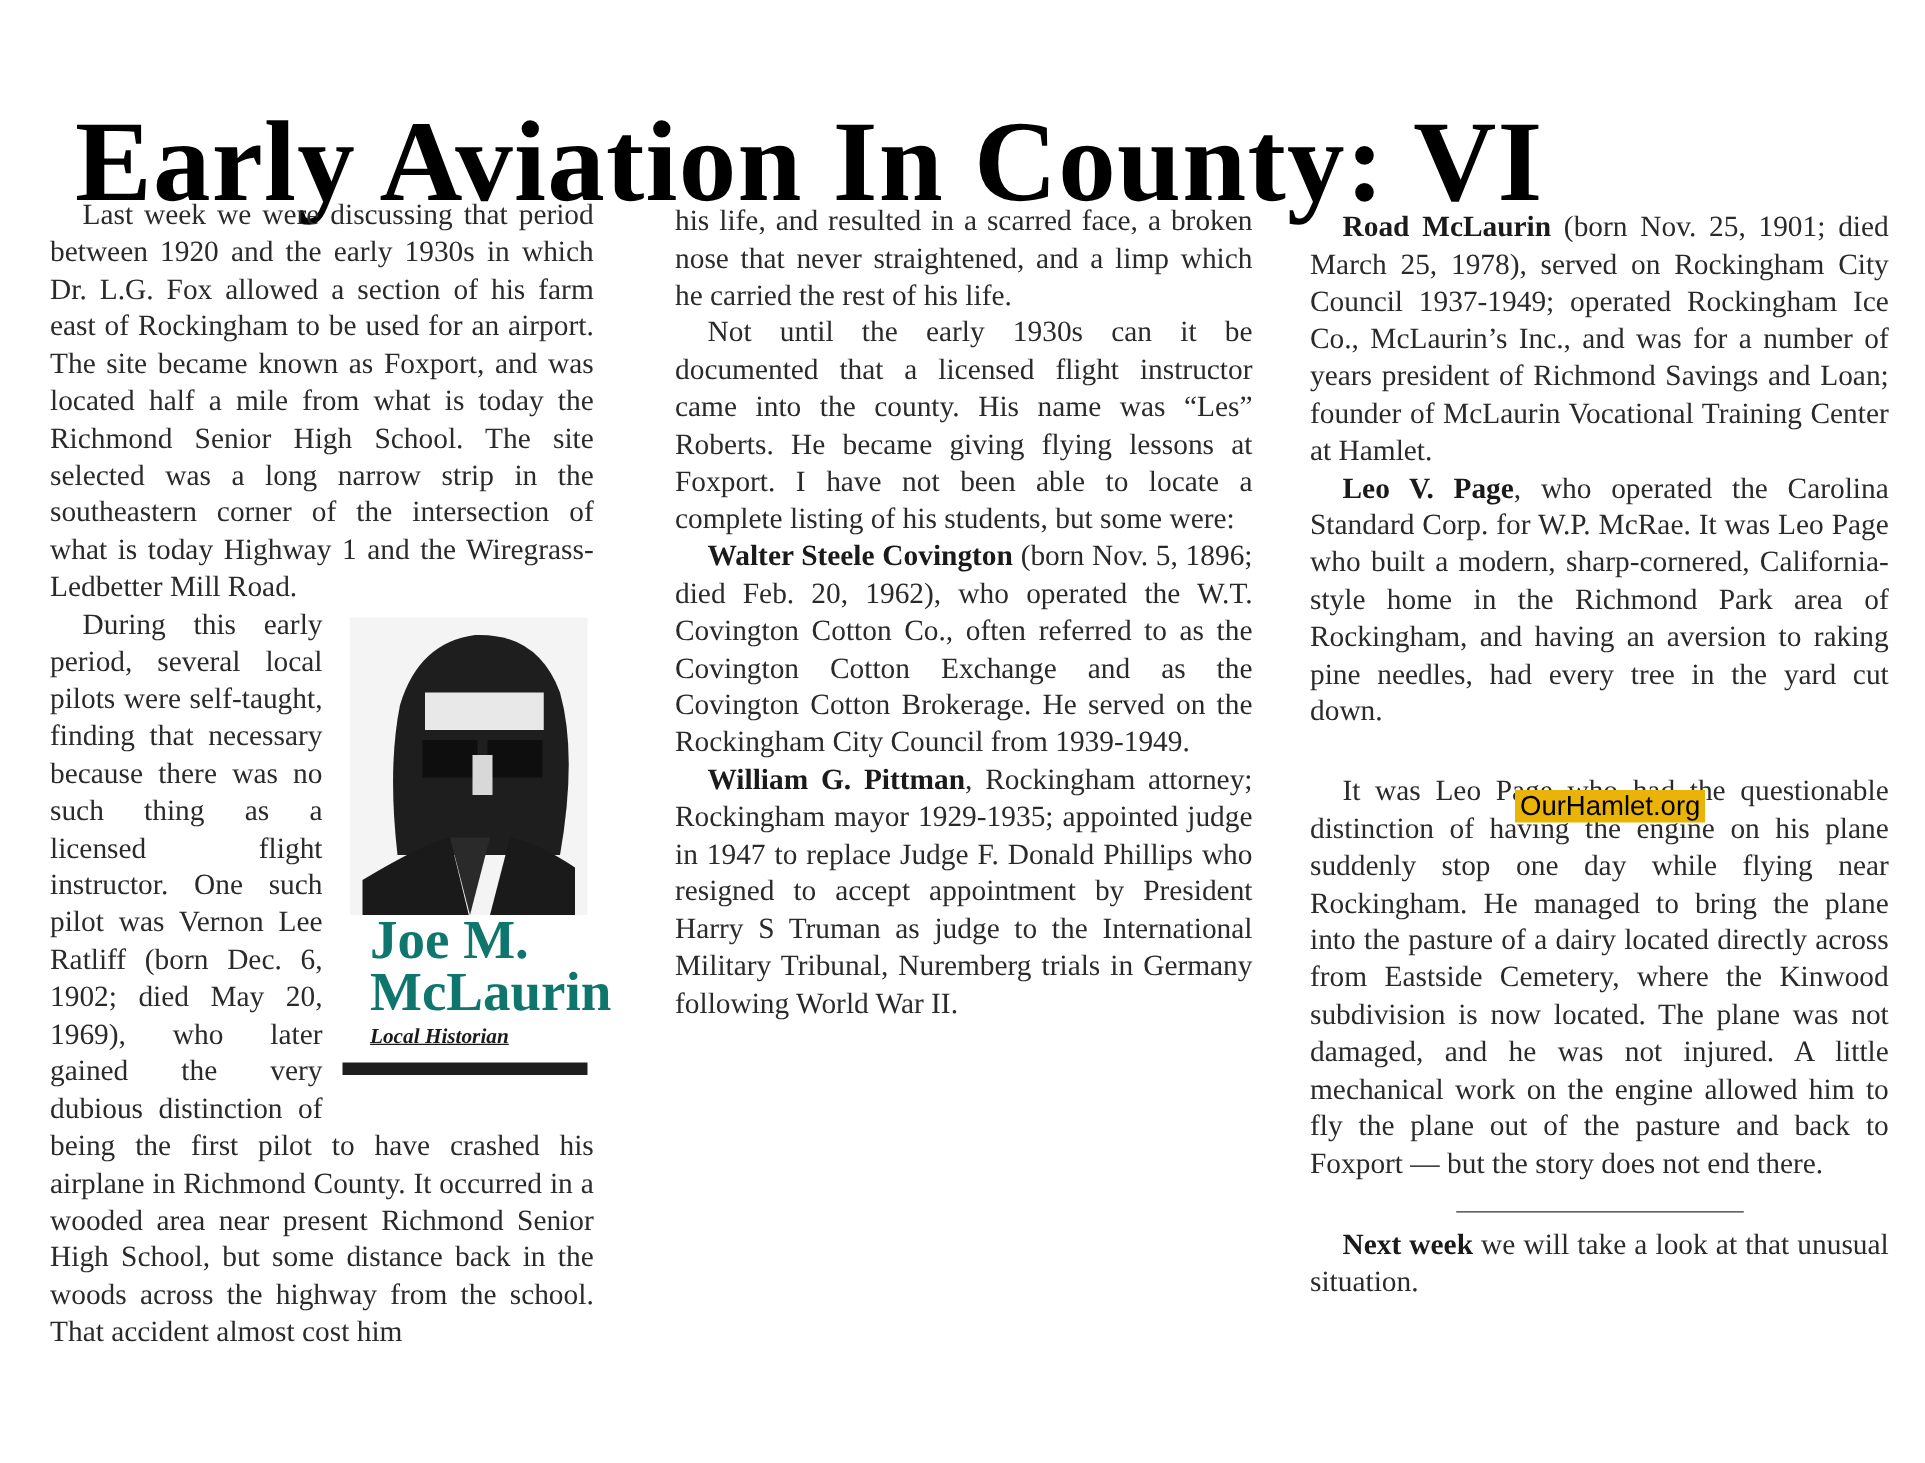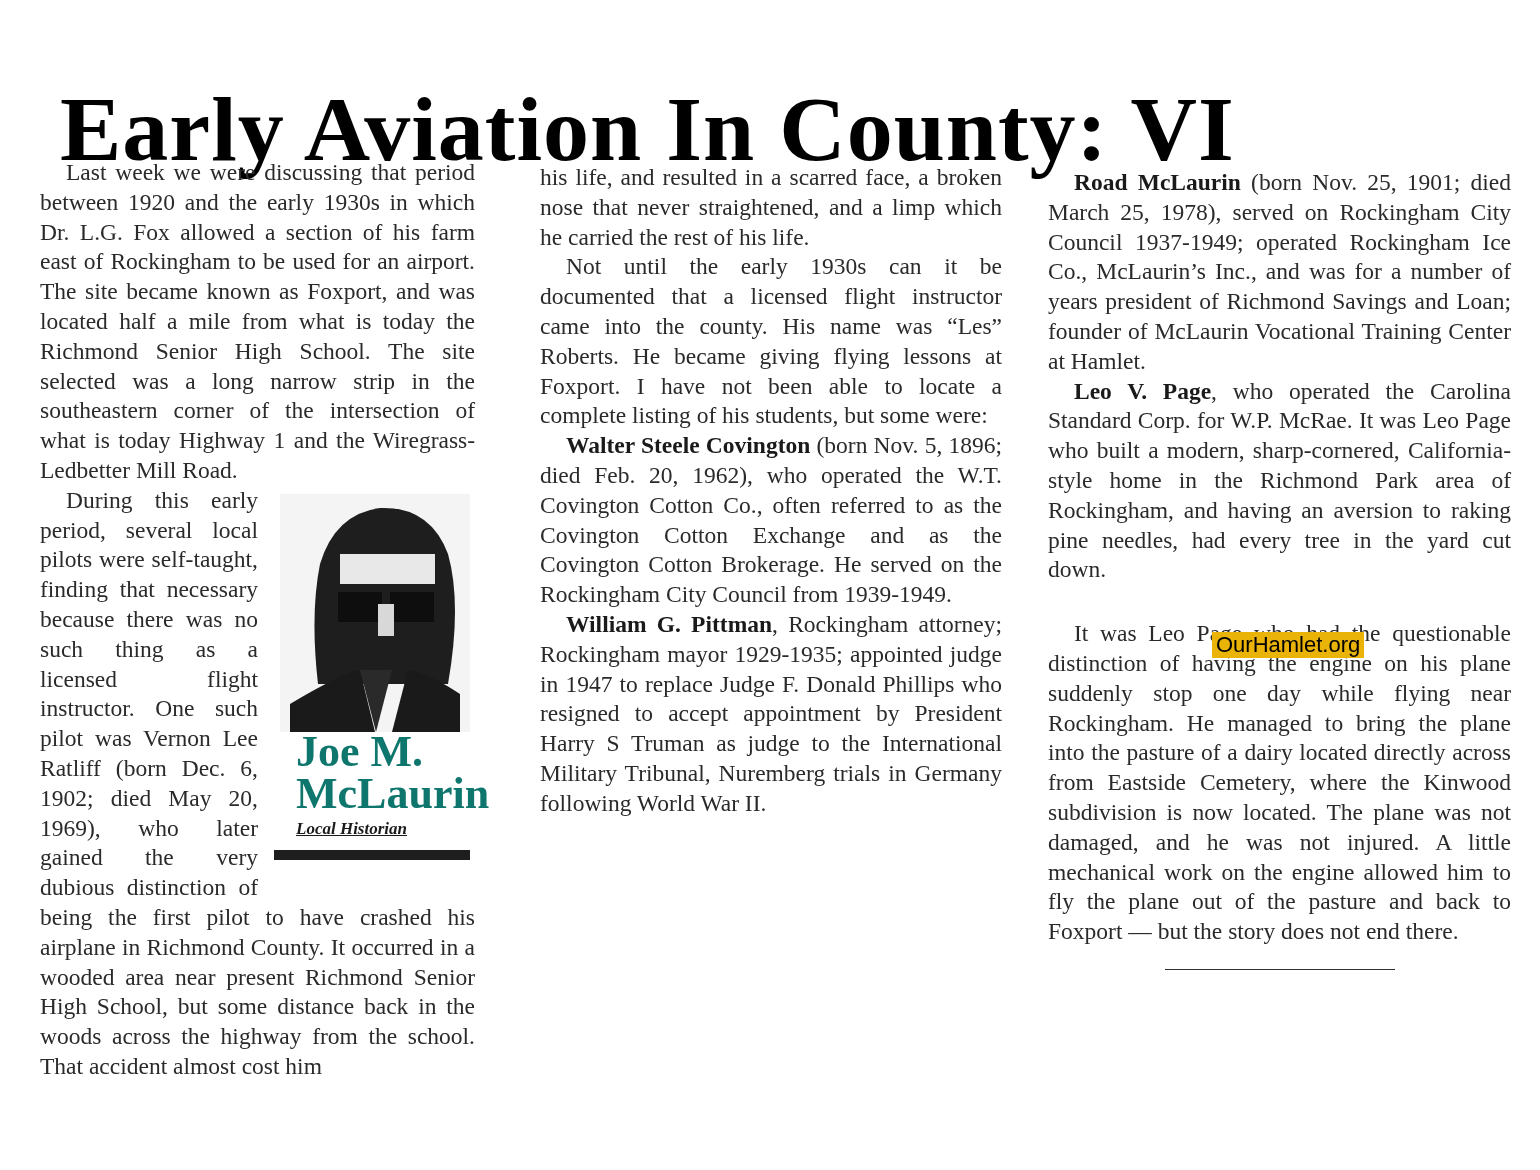--- a/index.html
+++ b/index.html
@@ -54,15 +54,16 @@
   <p>Not until the early 1930s can it be documented that a licensed flight instructor came into the county. His name was “Les” Roberts. He became giving flying lessons at Foxport. I have not been able to locate a complete listing of his students, but some were:</p>
   <p><b>Walter Steele Covington</b><span> (born Nov. 5, 1896; died Feb. 20, 1962), who operated the W.T. Covington Cotton Co., often referred to as the Covington Cotton Exchange and as the Covington Cotton Brokerage. He served on the Rockingham City Council from 1939-1949.</span></p>
   <p><b>William G. Pittman</b><span>, Rockingham attorney; Rockingham mayor 1929-1935; appointed judge in 1947 to replace Judge F. Donald Phillips who resigned to accept appointment by President Harry S Truman as judge to the International Military Tribunal, Nuremberg trials in Germany following World War II.</span></p>
 </div>
 
 <div class="col c3">
   <p><b>Road McLaurin</b><span> (born Nov. 25, 1901; died March 25, 1978), served on Rockingham City Council 1937-1949; operated Rockingham Ice Co., McLaurin’s Inc., and was for a number of years president of Richmond Savings and Loan; founder of McLaurin Vocational Training Center at Hamlet.</span></p>
   <p><b>Leo V. Page</b><span>, who operated the Carolina Standard Corp. for W.P. McRae. It was Leo Page who built a modern, sharp-cornered, California-style home in the Richmond Park area of Rockingham, and having an aversion to raking pine needles, had every tree in the yard cut down.</span></p>
   <p style="margin-top:34px">It was Leo Page who had the questionable distinction of having the engine on his plane suddenly stop one day while flying near Rockingham. He managed to bring the plane into the pasture of a dairy located directly across from Eastside Cemetery, where the Kinwood subdivision is now located. The plane was not damaged, and he was not injured. A little mechanical work on the engine allowed him to fly the plane out of the pasture and back to Foxport — but the story does not end there.</p>
   <div class="end-rule"></div>
+  <p><b>Next week</b><span> we will take a look at that unusual situation.</span></p>
 </div>
 
 <div class="watermark">OurHamlet.org</div>
 
 </body></html>

